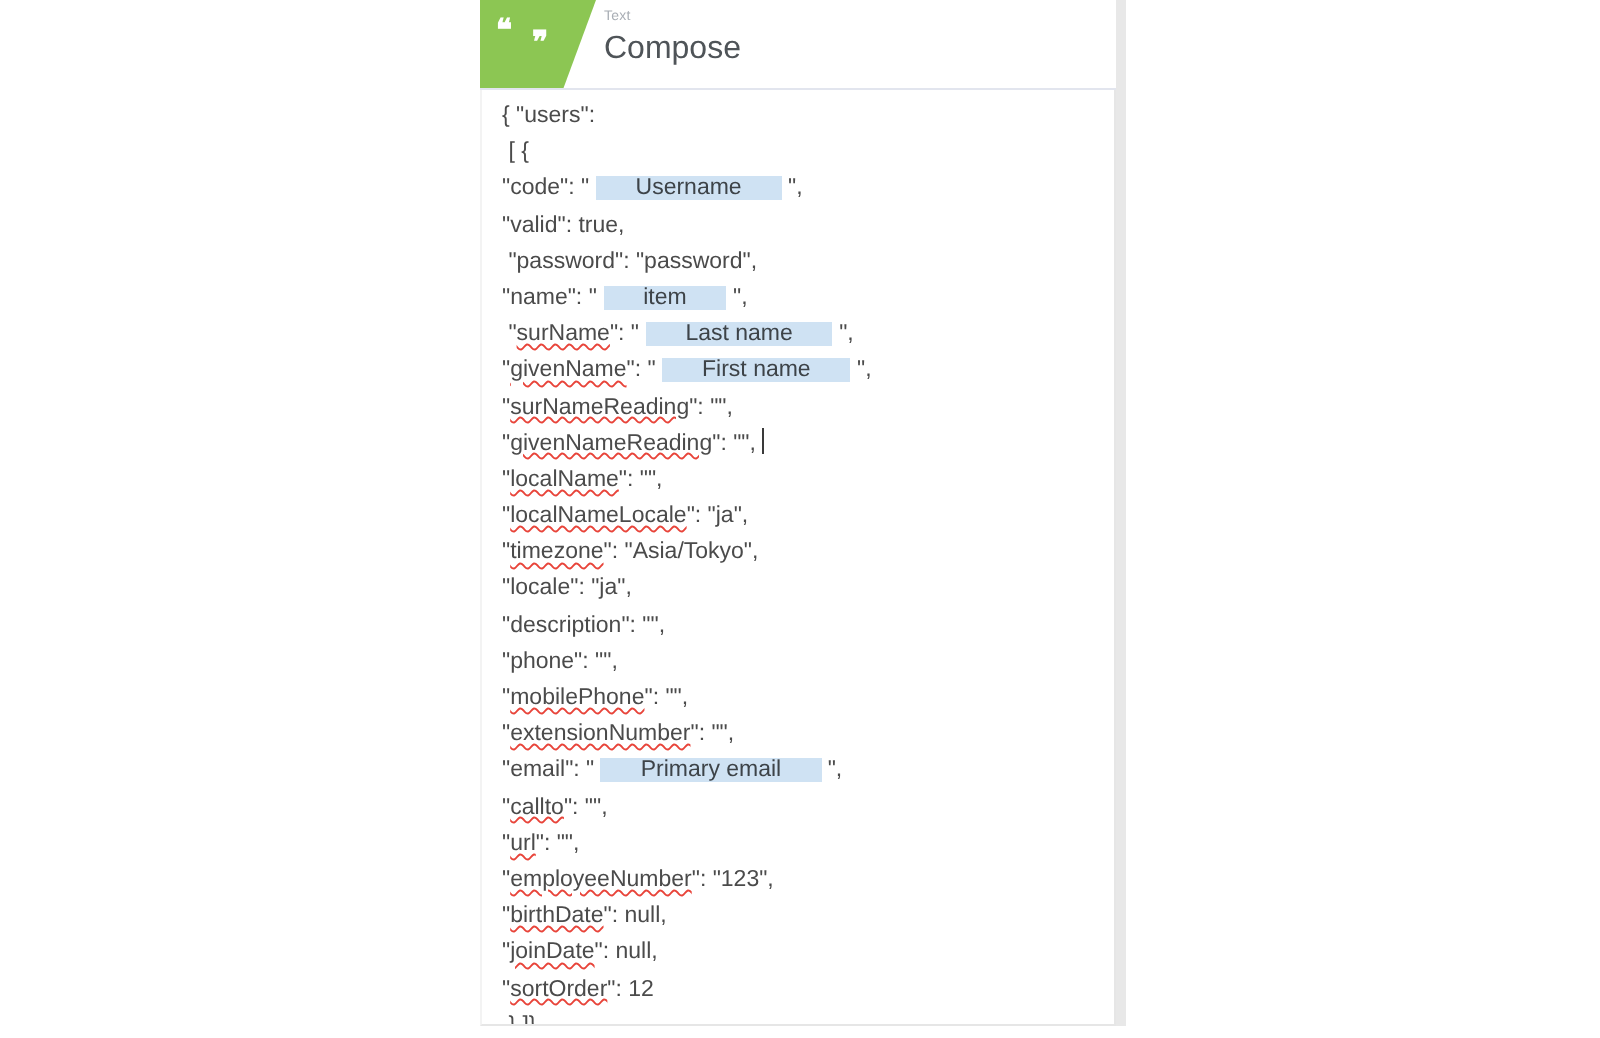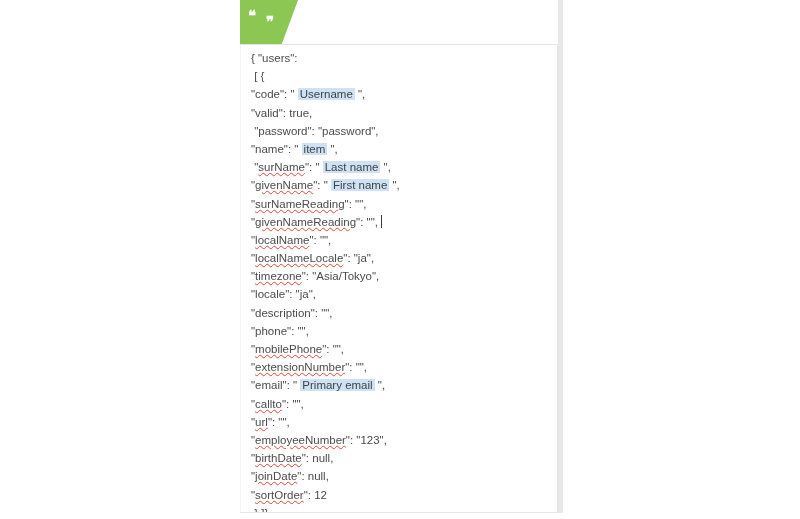--- a/index.html
+++ b/index.html
@@ -136,21 +136,21 @@
     text-decoration-color: #e8443a;
     text-decoration-thickness: 1px;
     text-underline-offset: 1px;
     margin-top: 12px;
   }
 
   
   .chip {
     background: #cfe2f3;
     color: #3d4348;
-    padding: 0 2px;
+    padding: 0 20px;
   }
 
   
   .caret {
     display: inline-block;
     width: 1px;
     height: 13px;
     background: #3a3a3a;
     vertical-align: -2px;
     margin-left: 3px;
@@ -173,20 +173,24 @@
 
   <div class="card">
 
     <div class="card-header">
       <div class="quote-block">
         <div class="quote-glyphs">
           <span class="q-open">❝</span>
           <span class="q-close">❞</span>
         </div>
       </div>
+      <div class="header-text">
+        <div class="header-kicker">Text</div>
+        <div class="header-title">Compose</div>
+      </div>
     </div>
 
     <div class="card-body">
       <div class="code-area" id="code-area"><div class="code-line"><span>{ "users":</span></div><div class="code-line"><span> </span><span>[ {</span></div><div class="code-line"><span>"code": " </span><span class="chip">Username</span><span> ",</span></div><div class="code-line"><span>"valid": true,</span></div><div class="code-line"><span> </span><span>"password": "password",</span></div><div class="code-line"><span>"name": " </span><span class="chip">item</span><span> ",</span></div><div class="code-line"><span> </span><span>"</span><span class="sp">surName</span><span>": " </span><span class="chip">Last name</span><span> ",</span></div><div class="code-line"><span>"</span><span class="sp">givenName</span><span>": " </span><span class="chip">First name</span><span> ",</span></div><div class="code-line"><span>"</span><span class="sp">surNameReading</span><span>": "",</span></div><div class="code-line"><span>"</span><span class="sp">givenNameReading</span><span>": "",</span><span class="caret"></span></div><div class="code-line"><span>"</span><span class="sp">localName</span><span>": "",</span></div><div class="code-line"><span>"</span><span class="sp">localNameLocale</span><span>": "ja",</span></div><div class="code-line"><span>"</span><span class="sp">timezone</span><span>": "Asia/Tokyo",</span></div><div class="code-line"><span>"locale": "ja",</span></div><div class="code-line"><span>"description": "",</span></div><div class="code-line"><span>"phone": "",</span></div><div class="code-line"><span>"</span><span class="sp">mobilePhone</span><span>": "",</span></div><div class="code-line"><span>"</span><span class="sp">extensionNumber</span><span>": "",</span></div><div class="code-line"><span>"email": " </span><span class="chip">Primary email</span><span> ",</span></div><div class="code-line"><span>"</span><span class="sp">callto</span><span>": "",</span></div><div class="code-line"><span>"</span><span class="sp">url</span><span>": "",</span></div><div class="code-line"><span>"</span><span class="sp">employeeNumber</span><span>": "123",</span></div><div class="code-line"><span>"</span><span class="sp">birthDate</span><span>": null,</span></div><div class="code-line"><span>"</span><span class="sp">joinDate</span><span>": null,</span></div><div class="code-line"><span>"</span><span class="sp">sortOrder</span><span>": 12</span></div><div class="code-line"><span> </span><span>} ]}</span></div></div>
     </div>
 
   </div>
 
   <div class="gutter"></div>
 

